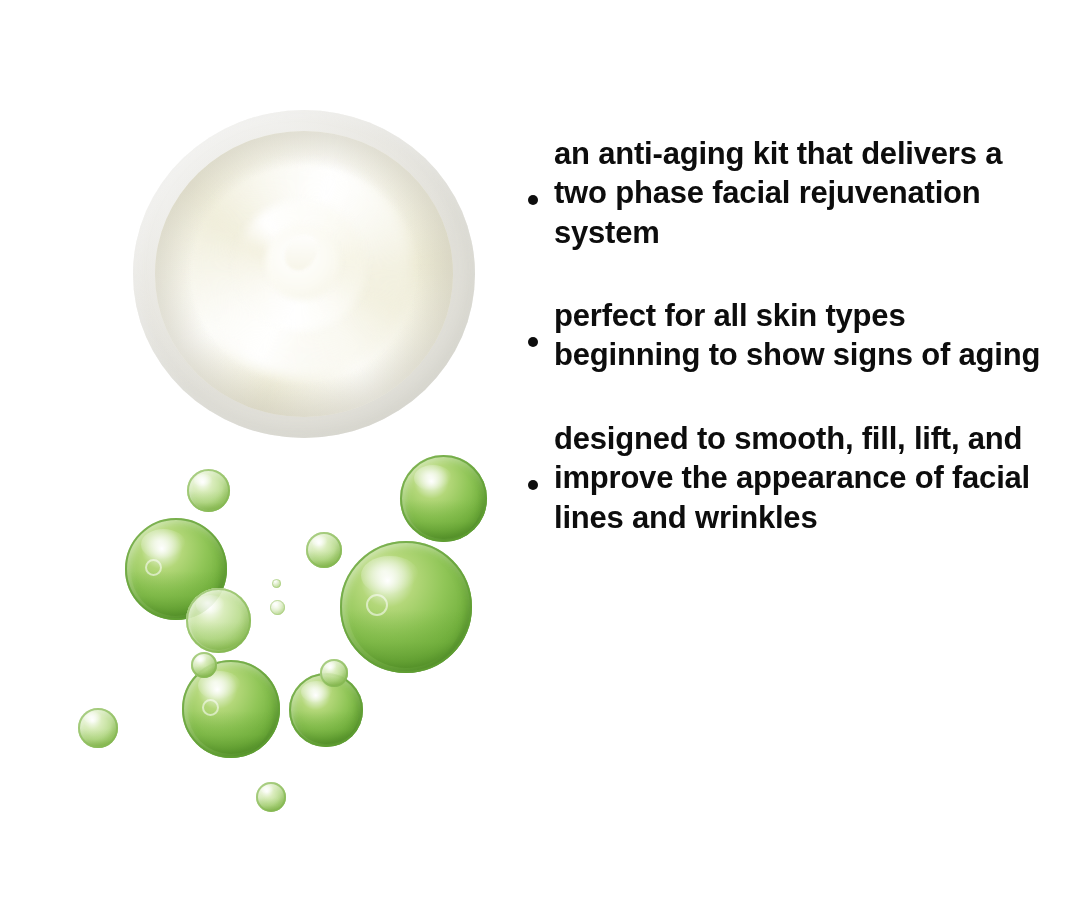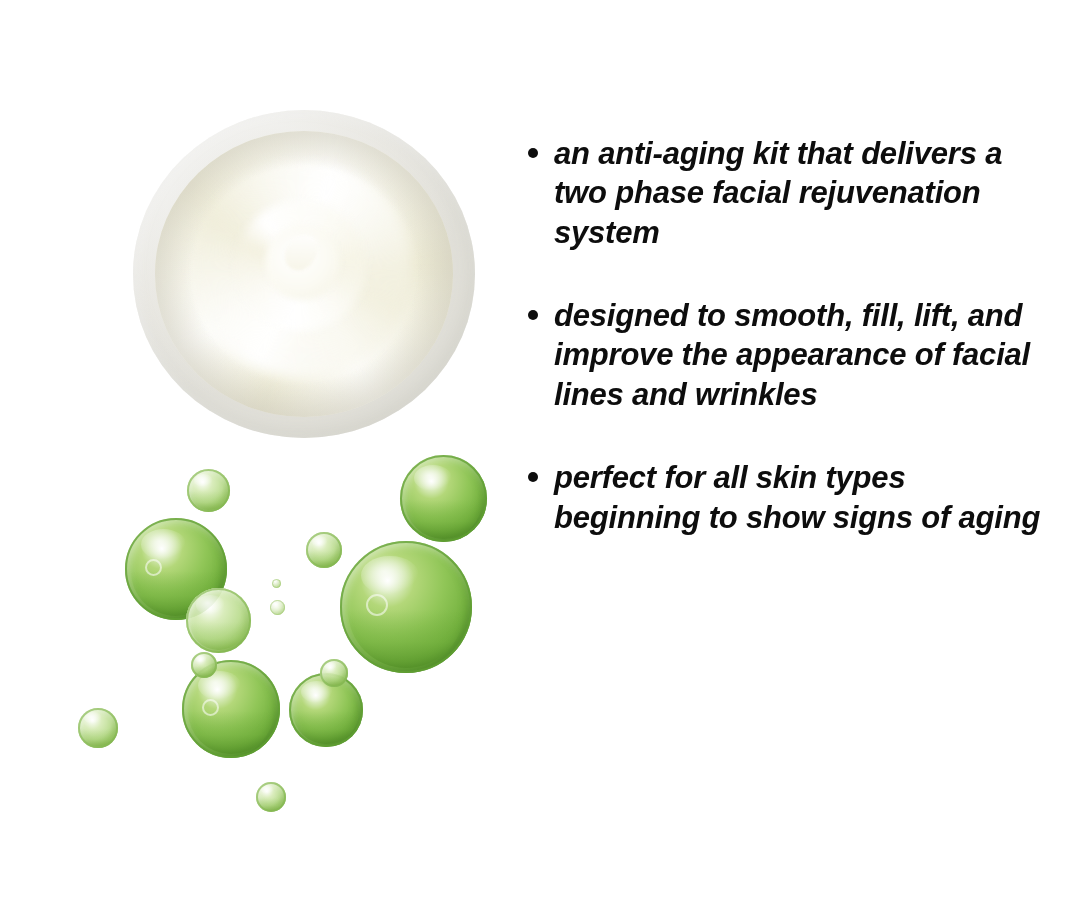--- a/index.html
+++ b/index.html
@@ -197,23 +197,22 @@
 
   
   #bullet-list {
     position: absolute;
     left: 528px;
     top: 134px;
     width: 530px;
   }
   .bullet-item {
     display: flex;
-    align-items: flex-start;
+    align-items: center;
     margin-bottom: 44px;
-    font-style: italic;
   }
   .bullet-dot {
     flex: 0 0 auto;
     width: 10px;
     height: 10px;
     border-radius: 50%;
     background: #0d0d0d;
     margin-top: 14px;
     margin-right: 16px;
   }
@@ -335,24 +334,24 @@
 
   <div id="bullet-list">
 
     <div class="bullet-item">
       <span class="bullet-dot"></span>
       <span class="bullet-text">an anti-aging kit that delivers a two phase facial rejuvenation system</span>
     </div>
 
     <div class="bullet-item">
       <span class="bullet-dot"></span>
-      <span class="bullet-text">designed to smooth, fill, lift, and improve the appearance of facial lines and wrinkles</span>
+      <span class="bullet-text">perfect for all skin types beginning to show signs of aging</span>
     </div>
 
     <div class="bullet-item">
       <span class="bullet-dot"></span>
-      <span class="bullet-text">perfect for all skin types beginning to show signs of aging</span>
+      <span class="bullet-text">designed to smooth, fill, lift, and improve the appearance of facial lines and wrinkles</span>
     </div>
 
 
   </div>
 
 </div>
 
 </body></html>

